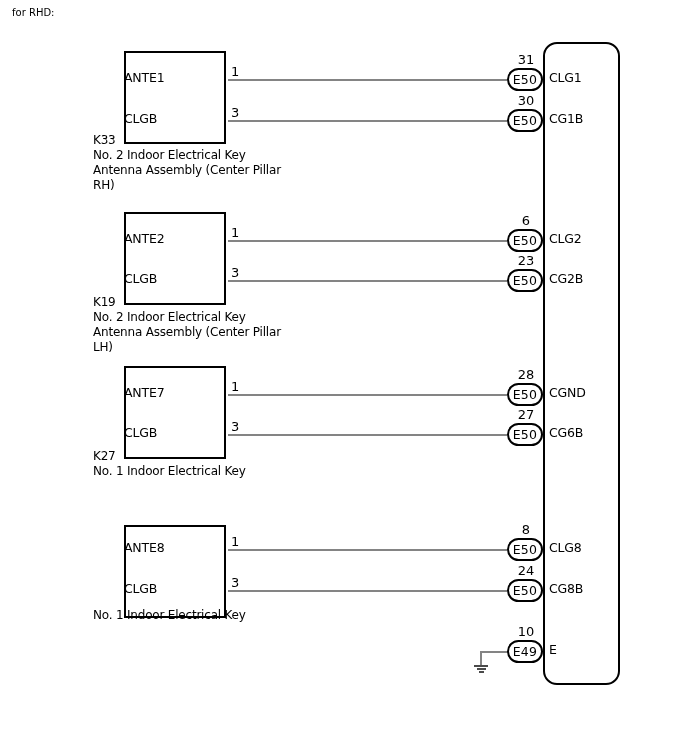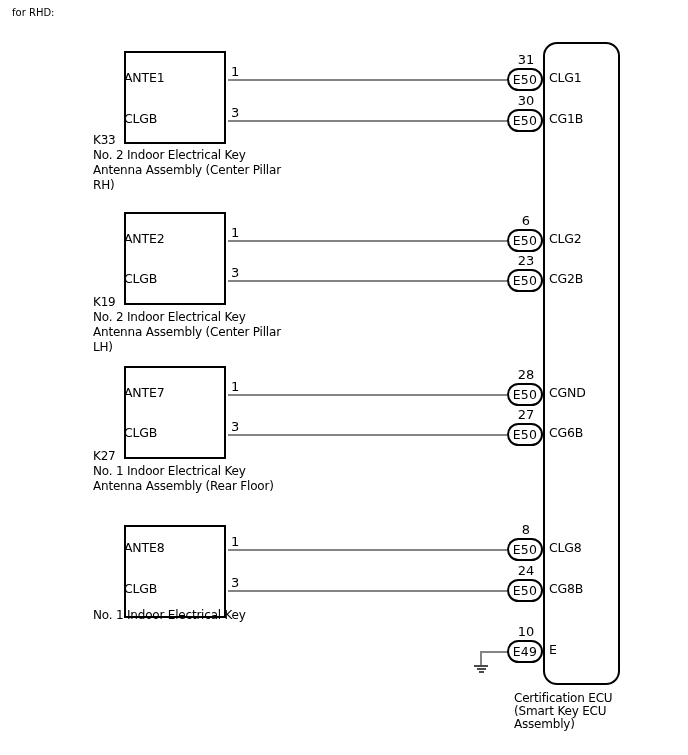--- a/index.html
+++ b/index.html
@@ -175,21 +175,20 @@
   <div class="abs wire" style="top:434px"></div>
   <div class="abs pin-num-left" style="top:419px">3</div>
   <div class="abs term-label" style="top:425px">CLGB</div>
   <div class="abs conn-pin" style="top:407px">27</div>
   <div class="abs conn-oval" style="top:423px">E50</div>
   <div class="abs ecu-term" style="top:425px">CG6B</div>
 
   <div class="abs desc-block" style="top:449px">
     <div>K27</div>
     <div>No. 1 Indoor Electrical Key</div>
-    <div>Antenna Assembly (Rear Floor)</div>
   </div>
 
   <div class="abs comp-box" style="top:525px"></div>
 
   <div class="abs wire" style="top:549px"></div>
   <div class="abs pin-num-left" style="top:534px">1</div>
   <div class="abs term-label" style="top:540px">ANTE8</div>
   <div class="abs conn-pin" style="top:522px">8</div>
   <div class="abs conn-oval" style="top:538px">E50</div>
   <div class="abs ecu-term" style="top:540px">CLG8</div>
@@ -210,19 +209,14 @@
   <div class="abs ecu-term" style="top:642px">E</div>
 
   <div>
     <div class="abs gnd-line" style="left:481px; top:651px; width:27px; height:2px;"></div>
     <div class="abs gnd-line" style="left:480px; top:651px; width:2px; height:15px;"></div>
     <div class="abs gnd-hatch" style="left:474px; top:665px; width:14px; height:2px;"></div>
     <div class="abs gnd-hatch" style="left:477px; top:668px; width:9px; height:2px;"></div>
     <div class="abs gnd-hatch" style="left:479px; top:671px; width:5px; height:2px;"></div>
   </div>
 
-  <div class="abs ecu-label">
-    <div>Certification ECU</div>
-    <div>(Smart Key ECU</div>
-    <div>Assembly)</div>
-  </div>
 
 </div>
 
 </body></html>

